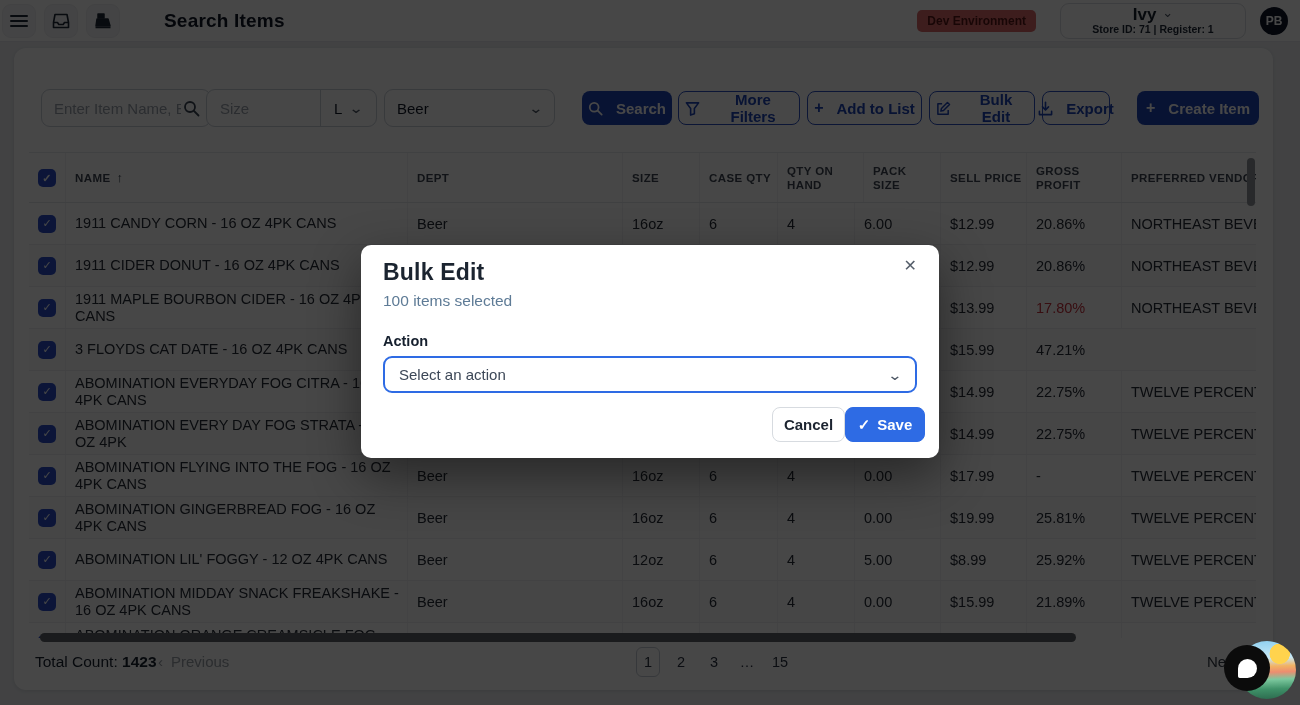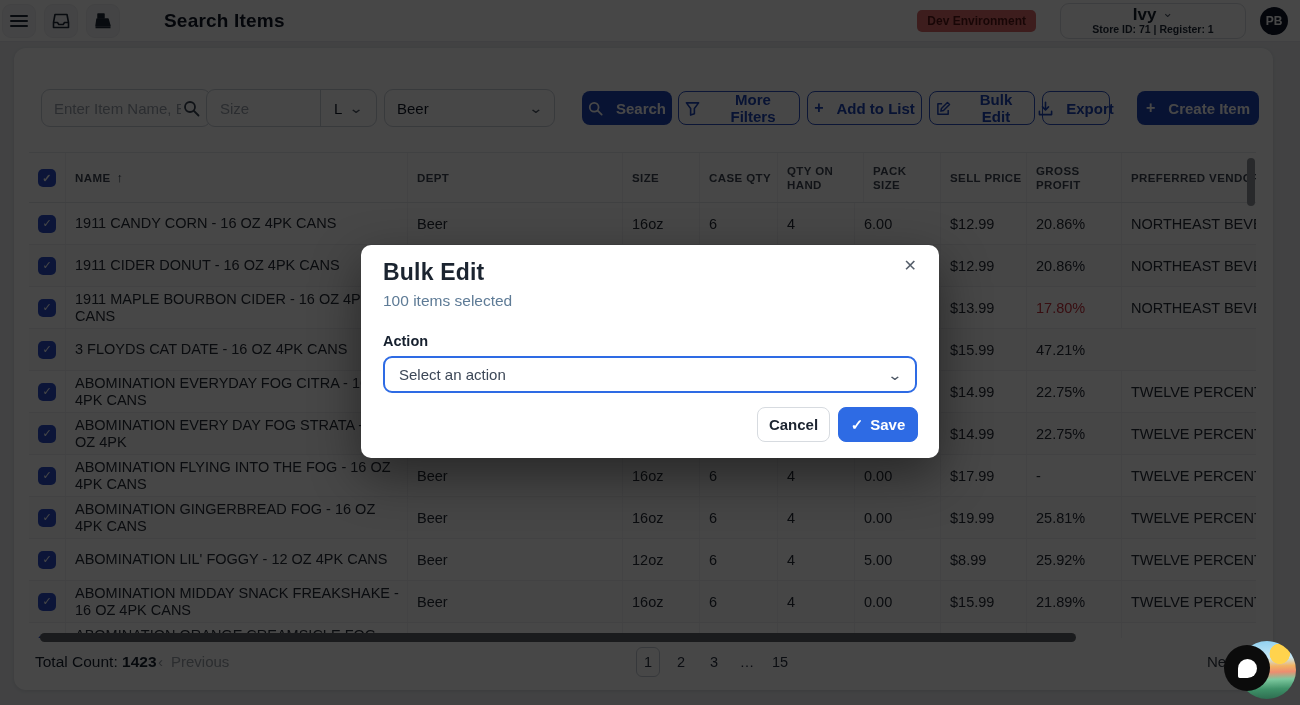--- a/index.html
+++ b/index.html
@@ -106,21 +106,21 @@
   .modal{position:absolute;left:361px;top:245px;width:578px;height:213px;background:#ffffff;
     border-radius:10px;z-index:20;box-shadow:0 18px 50px rgba(0,0,0,.45);padding:14px 22px;}
   .modal-close{position:absolute;right:16px;top:10px;font-size:16px;color:#555e6a;cursor:pointer;
     background:none;border:none;font-family:"Liberation Sans",sans-serif;}
   .modal-title{margin:0;font-size:23px;font-weight:700;color:#1b2430;letter-spacing:.2px;}
   .modal-sub{margin-top:6px;font-size:15.5px;color:#5e7b96;}
   .modal-label{margin-top:23px;font-size:14.5px;font-weight:700;color:#16202e;}
   .modal-select{margin-top:7px;height:37px;border:2px solid #2e6be4;border-radius:9px;
     display:flex;align-items:center;padding:0 14px;font-size:15px;color:#3c4757;cursor:pointer;}
   .modal-select .sel-val{flex:1;}
-  .modal-actions{position:absolute;right:21px;bottom:16px;display:flex;gap:8px;}
+  .modal-actions{position:absolute;right:14px;bottom:16px;display:flex;gap:0;}
   .m-btn{height:35px;border-radius:8px;font-size:15px;font-weight:600;display:flex;
     align-items:center;justify-content:center;gap:7px;cursor:pointer;
     font-family:"Liberation Sans",sans-serif;}
   .m-btn.cancel{width:73px;background:#fff;border:1px solid #d7dbe0;color:#1c2430;}
   .m-btn.save{width:80px;background:#2e6be4;border:1px solid #2e6be4;color:#fff;}
 
   
   .widget{position:absolute;left:1224px;top:641px;width:76px;height:64px;z-index:30;cursor:pointer;}
   .w-photo{position:absolute;left:14px;top:0;width:58px;height:58px;border-radius:50%;overflow:hidden;
     background:

